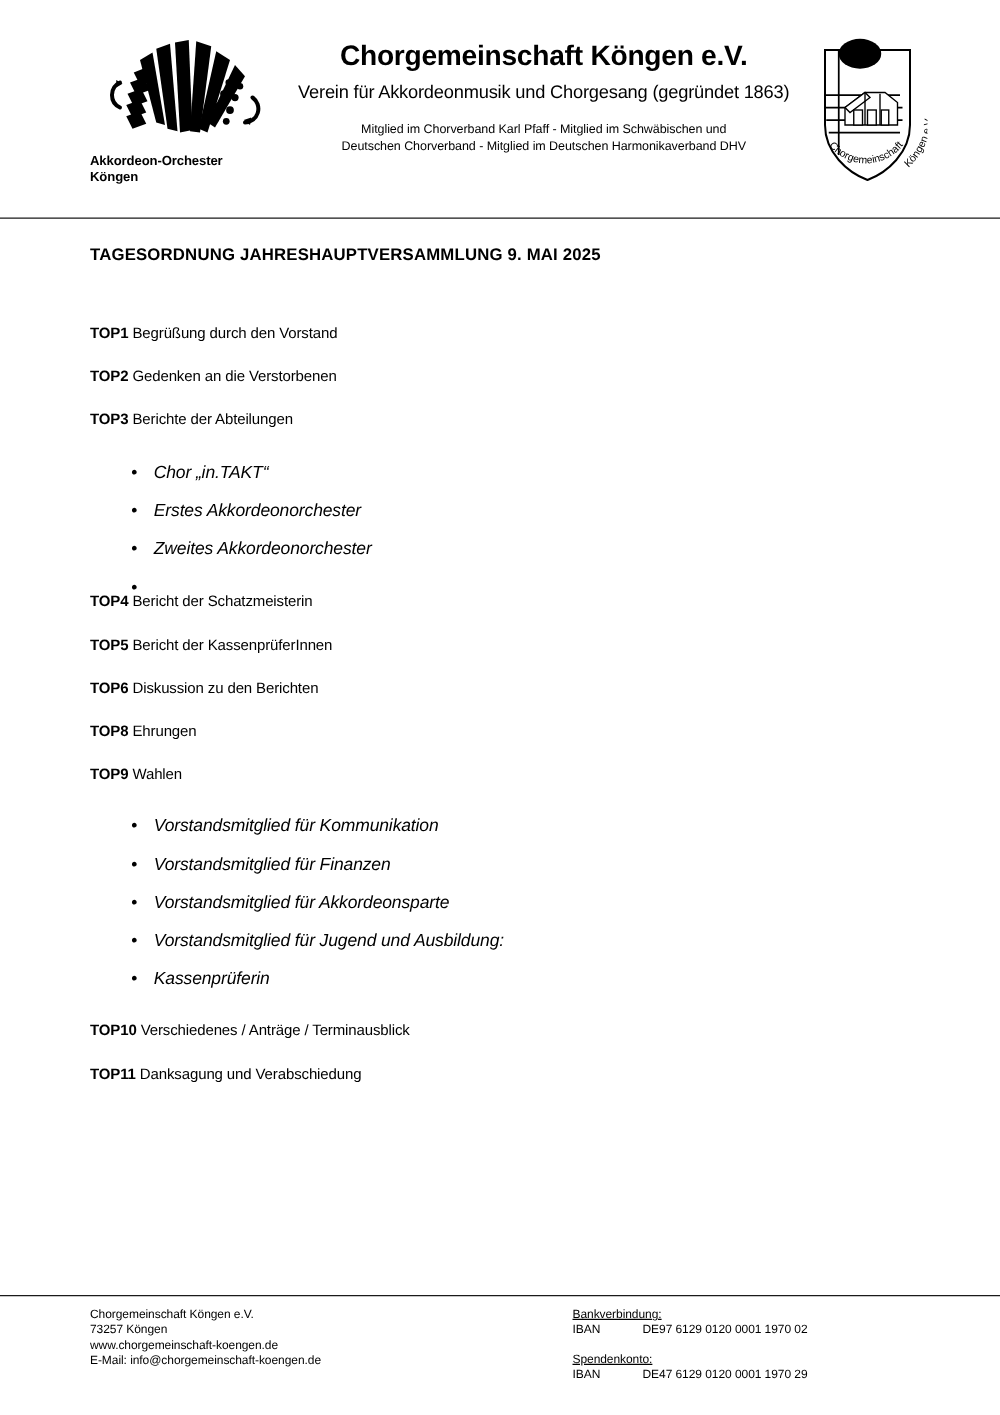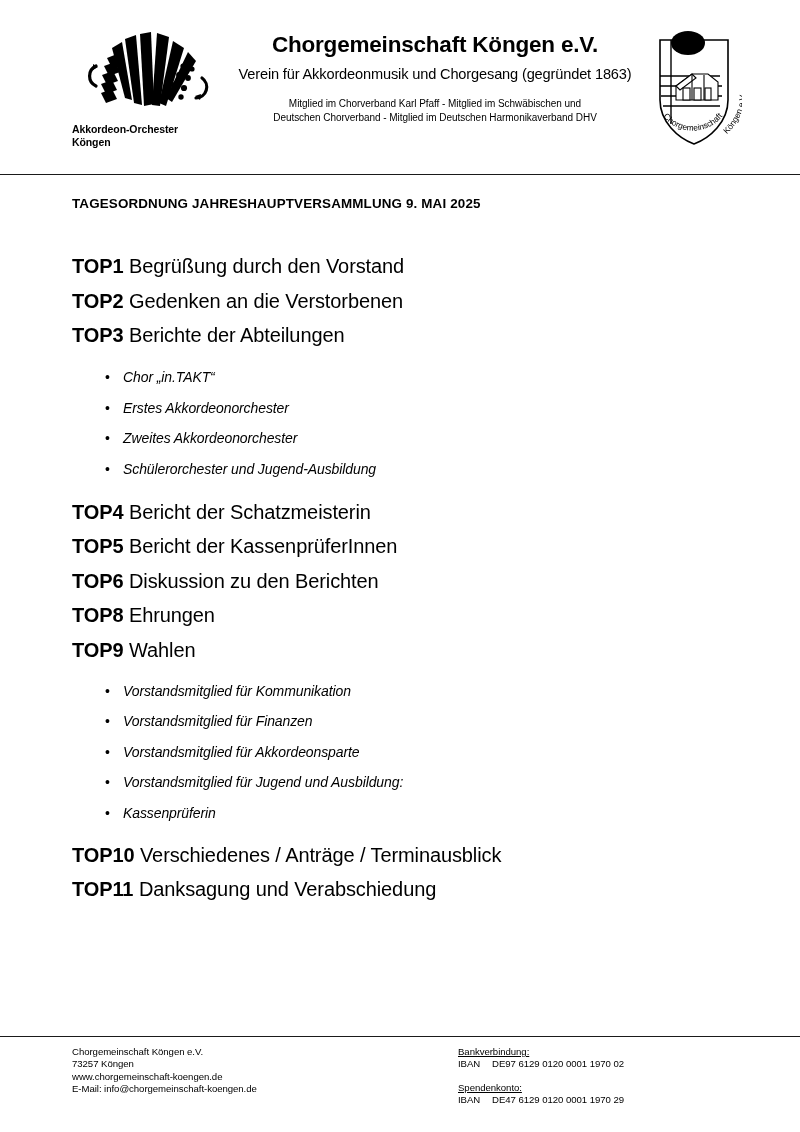--- a/index.html
+++ b/index.html
@@ -108,21 +108,21 @@
   }
 
   .doc-title {
     font-size: 13.4px;
     font-weight: bold;
     letter-spacing: 0.15px;
     margin: 0 0 46px 0;
   }
 
   .agenda-item {
-    font-size: 20px;
+    font-size: 12px;
     line-height: 18px;
     margin-bottom: 16.5px;
     letter-spacing: -0.1px;
     white-space: nowrap;
   }
   .agenda-item .top-label {
     font-weight: bold;
   }
   .agenda-item .top-text {
     font-weight: normal;
@@ -184,21 +184,21 @@
     white-space: nowrap;
   }
   .iban-row {
     font-size: 9.6px;
     line-height: 12.4px;
     white-space: nowrap;
     letter-spacing: -0.05px;
   }
   .iban-row .iban-label {
     display: inline-block;
-    width: 34px;
+    width: 56px;
   }
   .bank-gap { height: 11px; }
 </style>
 </head>
 <body>
 
 <div class="page">
 
   <div class="letterhead">
 
@@ -326,21 +326,20 @@
       <li class="sub-item">
         <span class="bullet">•</span>
         <span>Erstes Akkordeonorchester</span>
       </li>
       <li class="sub-item">
         <span class="bullet">•</span>
         <span>Zweites Akkordeonorchester</span>
       </li>
       <li class="sub-item">
         <span class="bullet">•</span>
-        <span>Schülerorchester und Jugend-Ausbildung</span>
       </li>
     </ul>
 
     <div class="agenda-item">
       <span class="top-label">TOP4</span>
       <span class="top-text">Bericht der Schatzmeisterin</span>
     </div>
     <div class="agenda-item">
       <span class="top-label">TOP5</span>
       <span class="top-text">Bericht der KassenprüferInnen</span>

